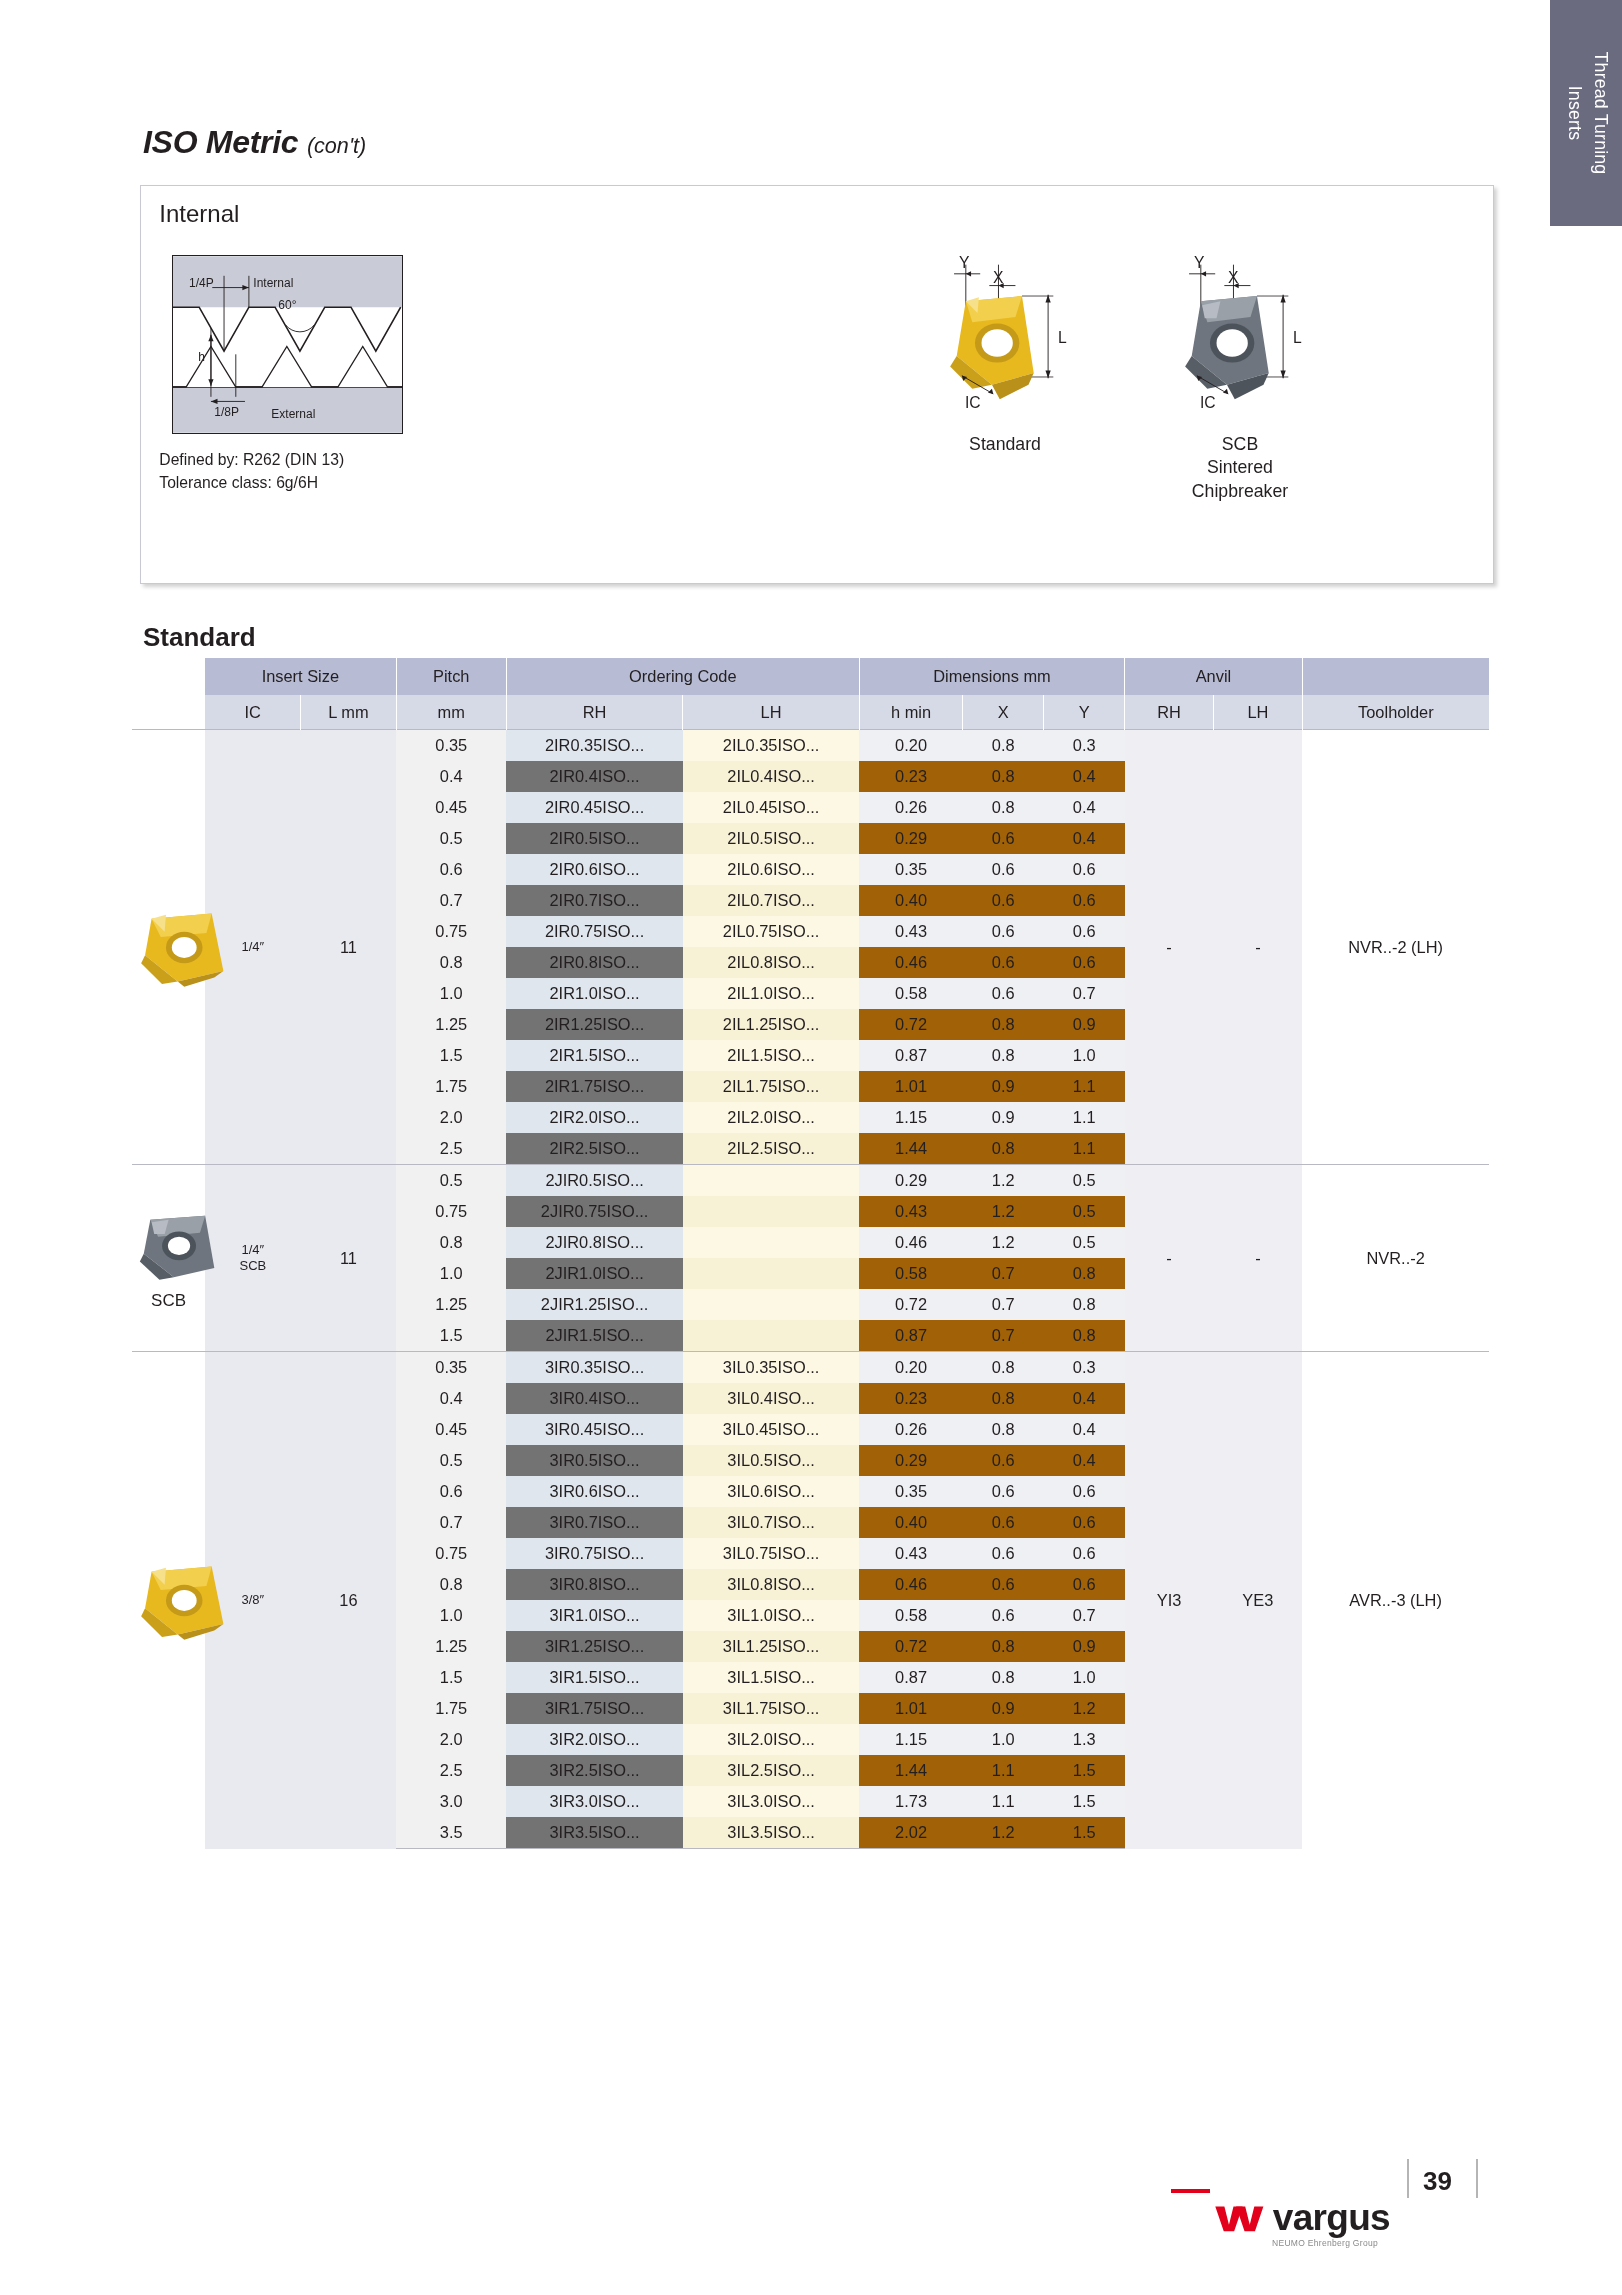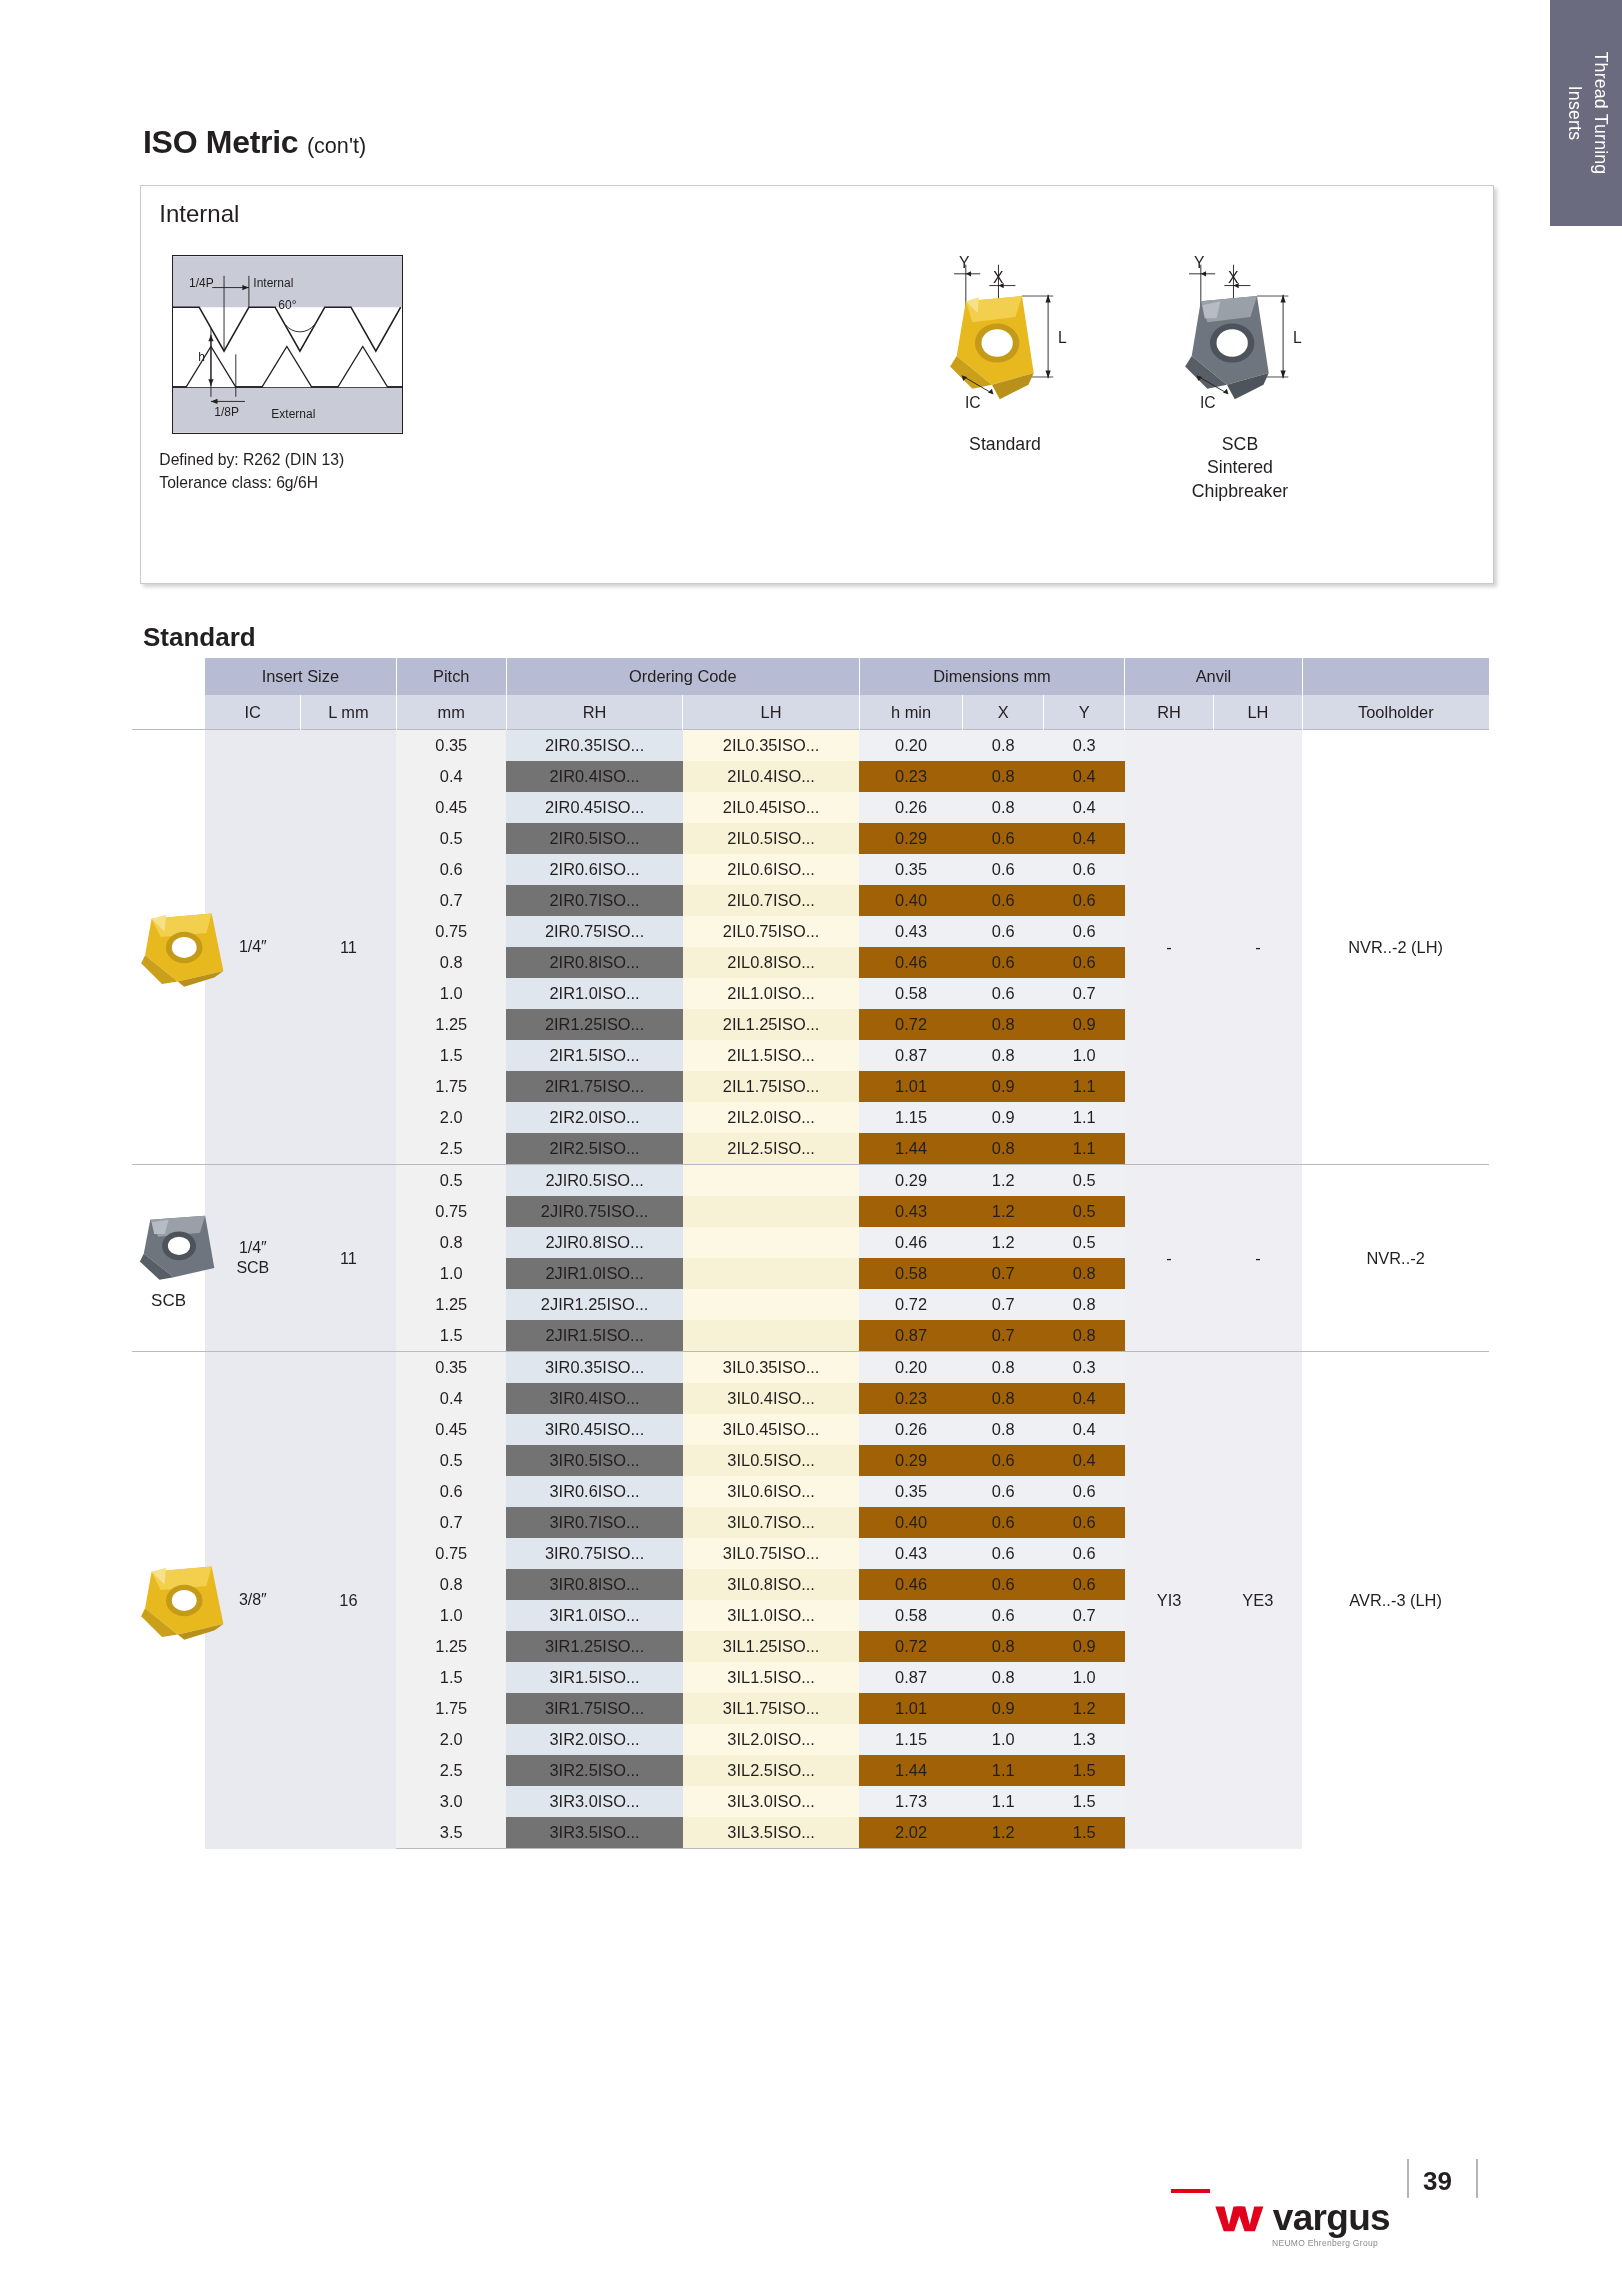--- a/index.html
+++ b/index.html
@@ -39,20 +39,21 @@
   }
 
   
   .page-title {
     position: absolute;
     left: 143px;
     top: 124px;
     font-size: 32px;
     font-weight: bold;
     letter-spacing: -0.3px;
+    font-style: italic;
   }
   .page-title .cont {
     font-size: 21.6px;
     font-weight: normal;
     letter-spacing: 0;
   }
 
   
   .info-box {
     position: absolute;
@@ -178,21 +179,21 @@
   .c-dim { background: #eef0f4; }
   .c-dim-alt { background: #a16207; }
   .c-anvil { background: #efeff3; }
   .c-tool { background: #ffffff; }
   .c-blank { background: #ffffff; }
 
   .grp-sep td { border-top: 1.3px solid #b9b9c4; }
   .tbl-top td { border-top: 1.3px solid #b9b9c4; }
   .tbl-bottom td { border-bottom: 1.3px solid #b9b9c4; }
 
-  .cell-sub { font-size: 16px; line-height: 1.25; white-space: pre-line; }
+  .cell-sub { font-size: 13px; line-height: 1.25; white-space: pre-line; }
 
   
   .cell-insert { position: relative; }
   .insert-mini { display: block; margin: 0 auto; }
   .scb-cap { font-size: 17px; margin-top: 3.9px; }
 
   
   .footer-rule {
     position: absolute;
     left: 1171px;

